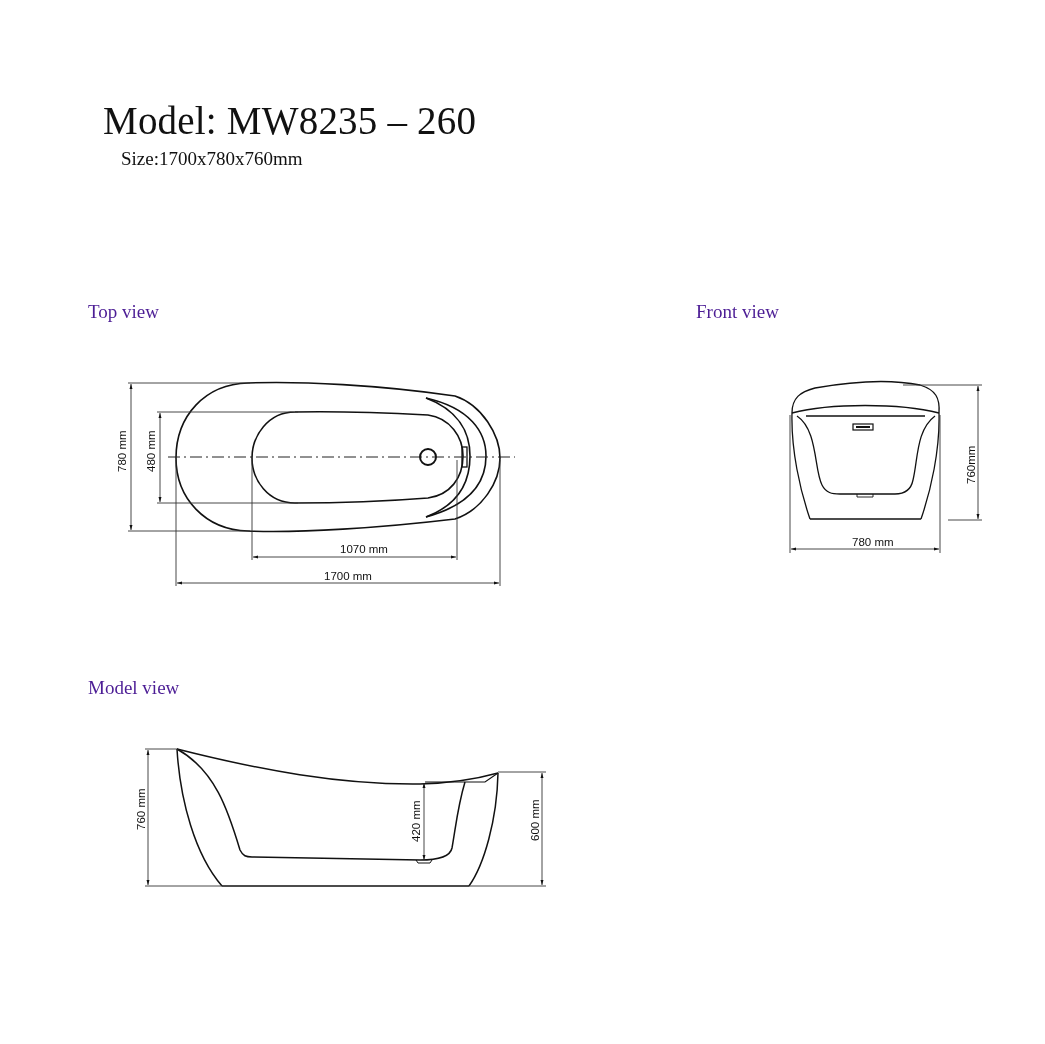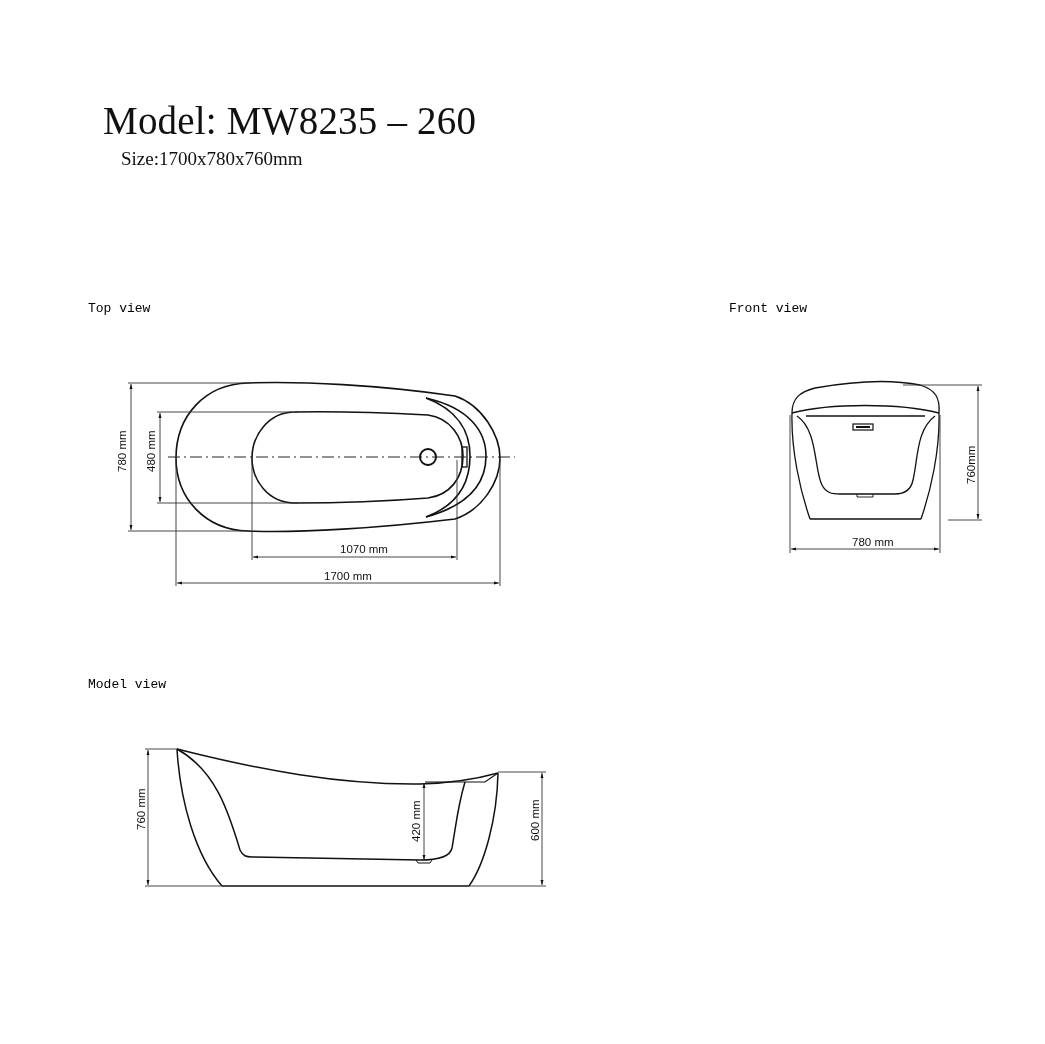--- a/index.html
+++ b/index.html
@@ -9,37 +9,37 @@
       font-family: "Liberation Serif", "DejaVu Serif", serif;
       font-size: 39px; color: #111; letter-spacing: 0.2px; white-space: nowrap;
     }
     .size {
       position: absolute; left: 103px; top: 148px;
       font-family: "Liberation Serif", "DejaVu Serif", serif;
       font-size: 19px; color: #111; white-space: nowrap; margin-left: 18px;
     }
     .view-label {
       position: absolute;
-      font-family: Liberation Mono, monospace;
-      font-size: 13px; color: #000000; white-space: nowrap;
+      font-family: Liberation Serif, serif;
+      font-size: 19px; color: #4c1d95; white-space: nowrap;
     }
     svg.drawing { position: absolute; left: 0; top: 0; }
     .dim-text {
       font-family: "Liberation Sans", "DejaVu Sans", sans-serif;
       font-size: 11.5px; fill: #111;
     }
   </style>
 </head>
 <body>
 
 <div class="title">Model: MW8235 – 260</div>
 <div class="size">Size:1700x780x760mm</div>
 
 <div class="view-label" style="left:88px; top:301px;">Top view</div>
-<div class="view-label" style="left:729px; top:301px;">Front view</div>
+<div class="view-label" style="left:696px; top:301px;">Front view</div>
 <div class="view-label" style="left:88px; top:677px;">Model view</div>
 
 <svg class="drawing" width="1045" height="1044" viewBox="0 0 1045 1044" xmlns="http://www.w3.org/2000/svg">
   <defs>
     <marker id="arr" viewBox="0 0 10 10" refX="10" refY="5" markerWidth="9" markerHeight="5" orient="auto-start-reverse" markerUnits="userSpaceOnUse">
       <path d="M0,2 L10,5 L0,8 z" fill="#111"></path>
     </marker>
   </defs>
 
   <g fill="none" stroke="#111" stroke-width="1.6">

